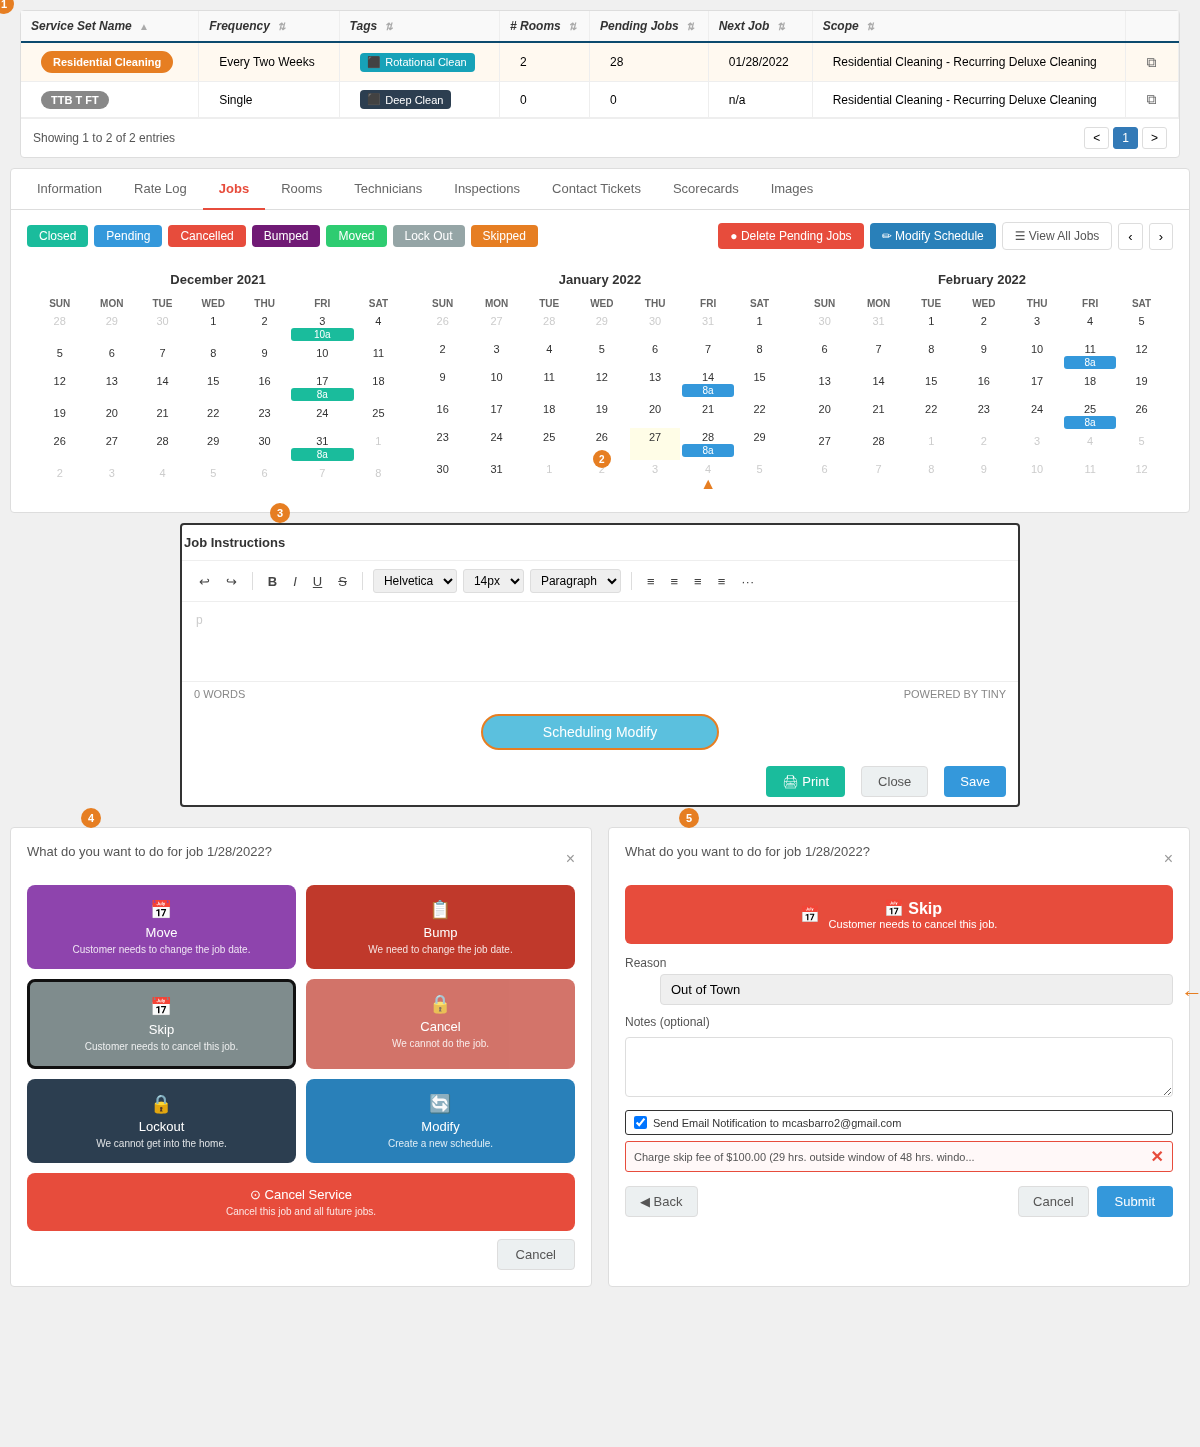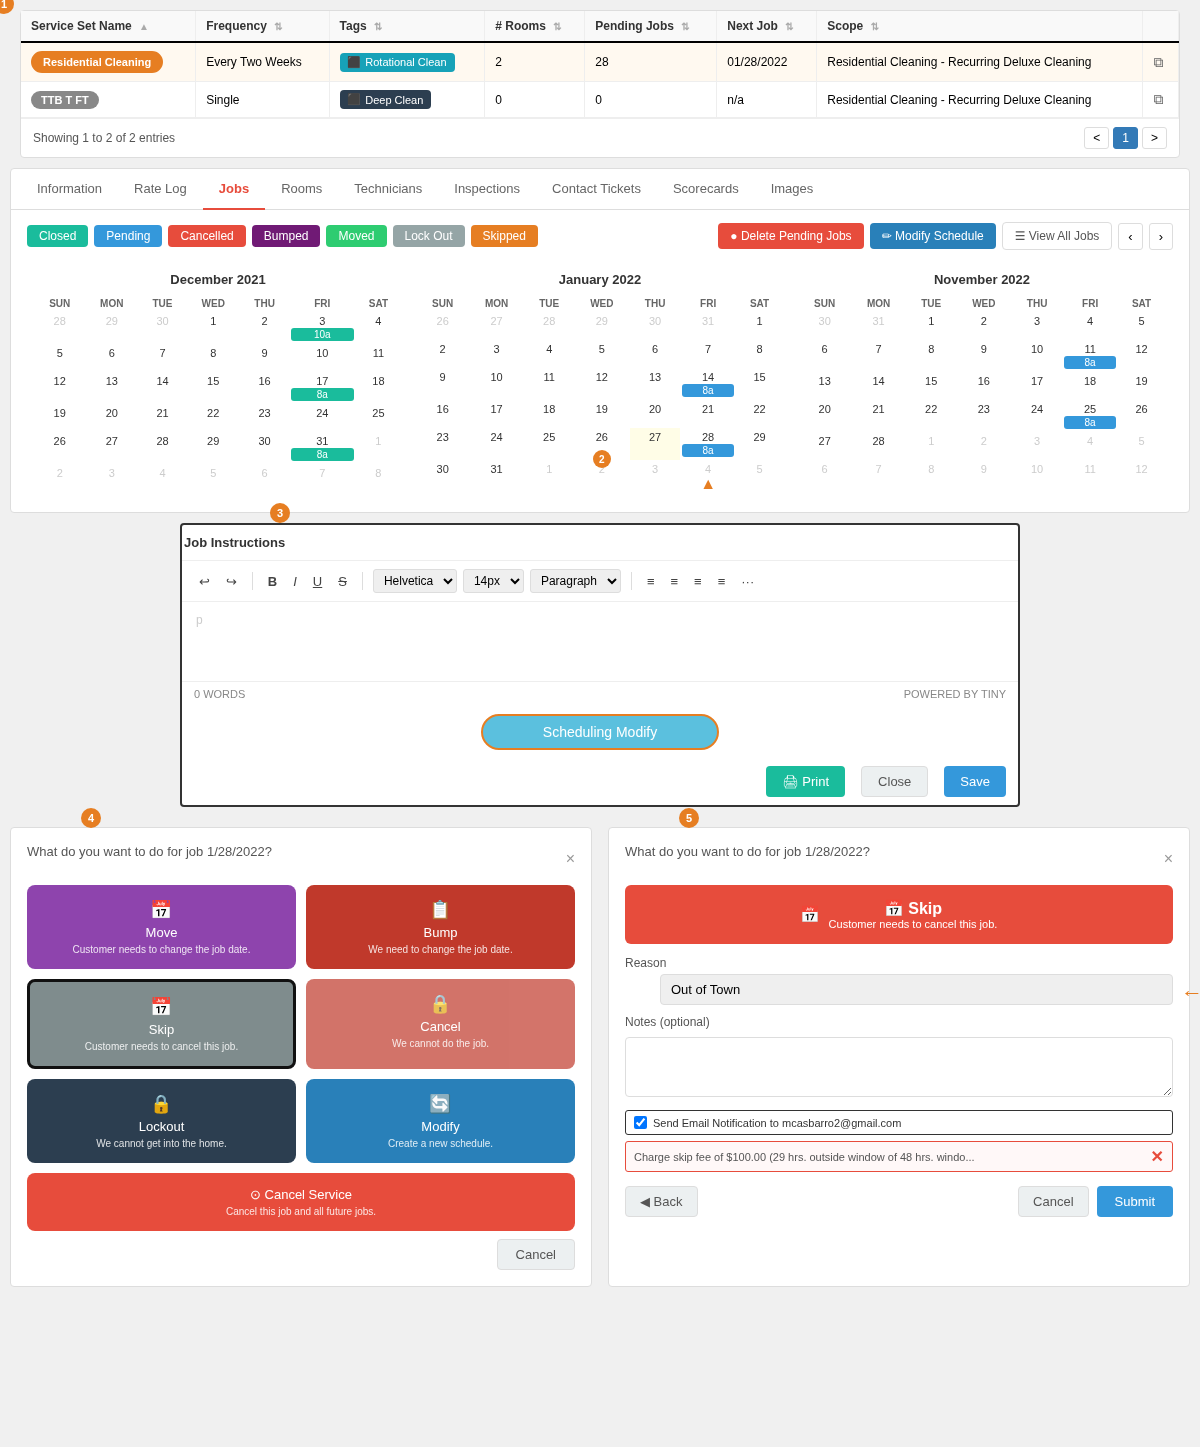--- a/index.html
+++ b/index.html
@@ -1,23 +1,23 @@
 <!DOCTYPE html>
 <html><head>
   <meta charset="utf-8">
   <style>
     * { box-sizing: border-box; margin: 0; padding: 0; }
     body { font-family: Arial, sans-serif; font-size: 13px; background: #f0f0f0; width: 1200px; }
 
     
     .top-section { background: #fff; border: 1px solid #ddd; margin: 10px; border-radius: 4px; }
     table.main-table { width: 100%; border-collapse: collapse; }
-    table.main-table th { background: #f9f9f9; border-bottom: 2px solid #000000; border-right: 1px solid #eee; padding: 8px 10px; text-align: left; font-size: 12px; color: #333; font-weight: 600; cursor: pointer; }
+    table.main-table th { background: #f9f9f9; border-bottom: 2px solid #0c4a6e; border-right: 1px solid #eee; padding: 8px 10px; text-align: left; font-size: 12px; color: #333; font-weight: 600; cursor: pointer; font-style: italic; }
     table.main-table th .sort-icon { color: #aaa; margin-left: 4px; font-size: 10px; }
-    table.main-table td { border-bottom: 1px solid #eee; border-right: 1px solid #eee; padding: 8px 10px; font-size: 12px; }
+    table.main-table td { border-bottom: 1px solid #eee; border-right: 1px solid #eee; padding: 8px 20px; font-size: 12px; }
     table.main-table tr.selected-row td { background: #fff9f0; }
     .badge-pill { display: inline-block; padding: 3px 10px; border-radius: 20px; font-size: 11px; font-weight: 600; color: #fff; }
     .pill-orange { background: #e67e22; border: 2px solid #e67e22; }
     .pill-gray { background: #888; }
     .tag-badge { display: inline-flex; align-items: center; padding: 3px 8px; border-radius: 4px; font-size: 11px; color: #fff; gap: 4px; }
     .tag-teal { background: #17a2b8; }
     .tag-navy { background: #2c3e50; }
     .copy-icon { cursor: pointer; color: #666; font-size: 14px; }
     .pagination { display: flex; align-items: center; justify-content: space-between; padding: 8px 12px; border-top: 1px solid #eee; font-size: 12px; color: #555; }
     .pag-controls { display: flex; align-items: center; gap: 4px; }
@@ -357,21 +357,21 @@
             <td class="other-month" style="position:relative;">4
               <div style="color:#e67e22;font-size:16px;">▲</div>
             </td>
             <td class="other-month">5</td>
           </tr>
         </tbody>
       </table>
     </div>
 
     <div class="calendar-block">
-      <div class="cal-header">November 2022</div>
+      <div class="cal-header">February 2022</div>
       <table class="cal-table">
         <thead>
             <tr>
           <th>SUN</th>
               <th>MON</th>
               <th>TUE</th>
               <th>WED</th>
               <th>THU</th>
               <th>FRI</th>
               <th>SAT</th>

